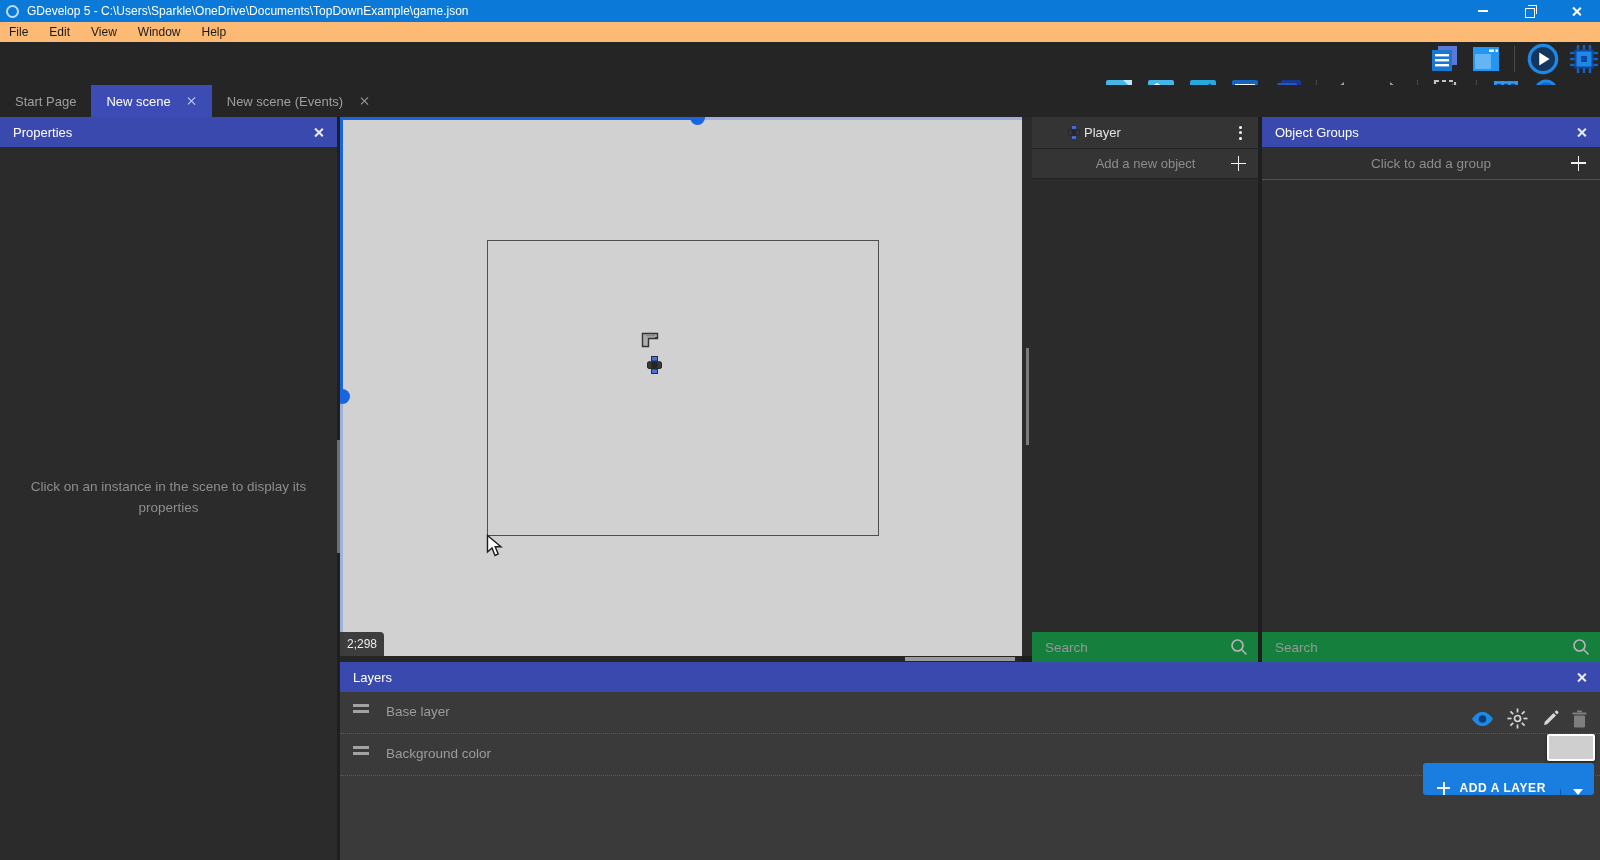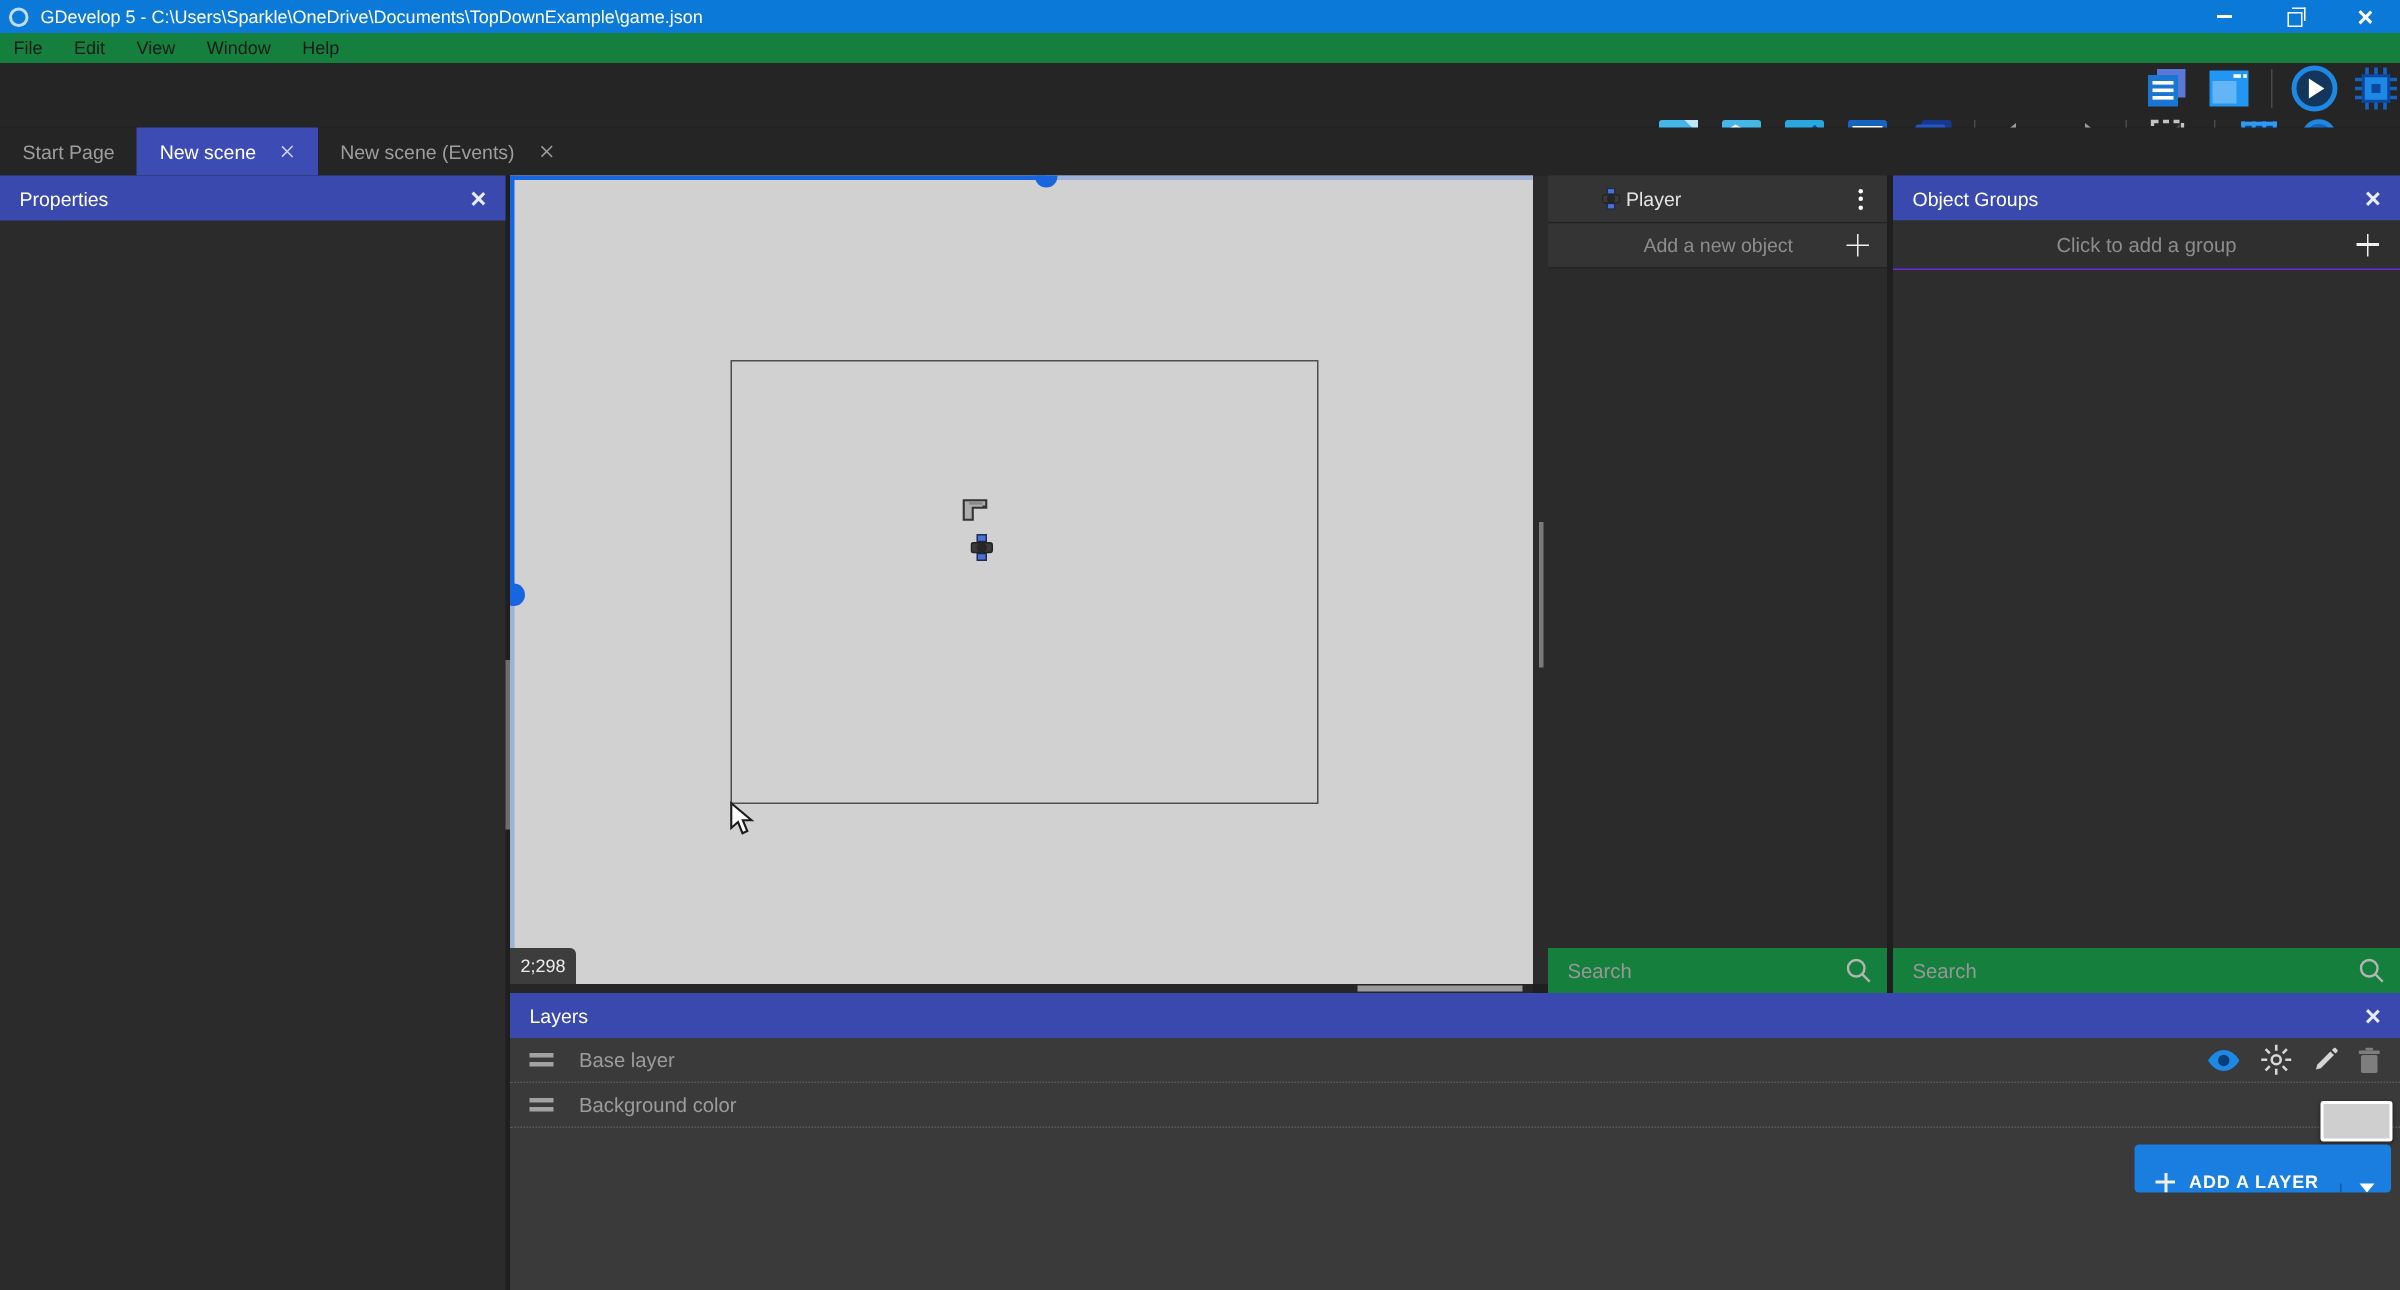--- a/index.html
+++ b/index.html
@@ -14,21 +14,21 @@
   .win-controls{margin-left:auto;display:flex;height:22px;}
   .win-btn{width:47px;height:22px;display:flex;align-items:center;justify-content:center;}
   .min-glyph{width:10px;height:1.5px;background:#fff;}
   .restore-glyph{width:8px;height:8px;border:1px solid #fff;position:relative;margin-top:3px;}
   .restore-glyph::before{content:"";position:absolute;left:2px;top:-4px;width:8px;height:8px;border:1px solid #fff;border-left:none;border-bottom:none;}
   .xmark{position:relative;width:11px;height:11px;display:inline-block;}
   .xmark::before,.xmark::after{content:"";position:absolute;left:5px;top:0;width:1.5px;height:11px;background:currentColor;}
   .xmark::before{transform:rotate(45deg);} .xmark::after{transform:rotate(-45deg);}
 
   
-  .menubar{left:0;top:22px;width:1600px;height:20px;background:#15803d;display:flex;align-items:center;padding-left:8px;box-sizing:border-box;}
+  .menubar{left:0;top:22px;width:1600px;height:20px;background:#fdba74;display:flex;align-items:center;padding-left:8px;box-sizing:border-box;}
   .menu-item{font-size:12px;color:#1b1b1b;padding:0 10px 0 1px;margin-right:10px;line-height:20px;}
 
   
   .toolbar{left:0;top:42px;width:1600px;height:43px;background:#252525;display:flex;align-items:flex-end;flex-direction:column;}
   .tb-left{display:flex;align-items:center;gap:9px;margin-left:7px;}
   .tb-right{display:flex;align-items:center;gap:10px;margin-left:auto;margin-right:36px;}
   .tsep{width:1px;height:26px;background:#4a4a4a;margin:0 3px;}
   .ticon{width:32px;height:34px;display:flex;align-items:center;justify-content:center;}
 
   
@@ -93,21 +93,21 @@
 
   .gdivider{left:1258px;top:117px;width:4px;height:545px;background:#1f1f1f;}
 
   
   .groups{left:1262px;top:117px;width:338px;height:545px;background:#2d2d2d;}
   .group-add-row{height:32px;display:flex;align-items:center;padding:0 14px;background:#2f2f2f;border-bottom:1px solid #6d28d9;}
   .group-add-label{flex:1;text-align:center;color:#8d8d8d;font-size:13.5px;padding-left:15px;}
 
   
   .layers{left:340px;top:662px;width:1260px;height:198px;background:#3a3a3a;}
-  .layer-row{height:30px;display:flex;align-items:center;padding:0 13px;border-bottom:1px dotted #5c5c5c;box-sizing:border-box;}
+  .layer-row{height:30px;display:flex;padding:0 13px;border-bottom:1px dotted #5c5c5c;box-sizing:border-box;margin-top:12px;}
   .handle{width:16px;display:flex;flex-direction:column;gap:3.5px;margin-right:17px;}
   .handle i{height:2.5px;background:#a2a2a2;display:block;}
   .layer-label{color:#9c9c9c;font-size:13.5px;}
   .layer-actions{margin-left:auto;display:flex;align-items:center;gap:13px;}
   .swatch{position:absolute;right:5px;top:72px;width:44px;height:23px;background:#cfcfcf;border:2px solid #fff;
           border-radius:2px;box-shadow:0 1px 3px rgba(0,0,0,.45);}
   .add-layer-btn{position:absolute;right:6px;top:101px;height:32px;display:flex;align-items:flex-end;
                  background:#1a7de0;border-radius:3px;color:#fff;overflow:hidden;}
   .btn-main{display:flex;align-items:center;gap:9px;padding:0 14px;font-weight:bold;font-size:12px;letter-spacing:.05em;}
   .btn-main .plus{width:13px;height:13px;}
@@ -301,20 +301,21 @@
       <span class="xmark" style="color:#9f9f9f"></span>
     </div>
   </div>
 
   <div class="abs properties">
     <div class="phead">
       <span>Properties</span>
       <span class="spacer"></span>
       <span class="xmark"></span>
     </div>
+    <div class="prop-msg">Click on an instance in the scene to display its properties</div>
   </div>
   <div class="abs vthumb-left"></div>
 
   <div class="abs canvas">
     <div class="line-top-a"></div>
     <div class="line-top-b"></div>
     <div class="line-left-a"></div>
     <div class="line-left-b"></div>
     <div class="hdot" style="left:350px;top:-7px;"></div>
     <div class="hdot" style="left:-5px;top:272px;"></div>

